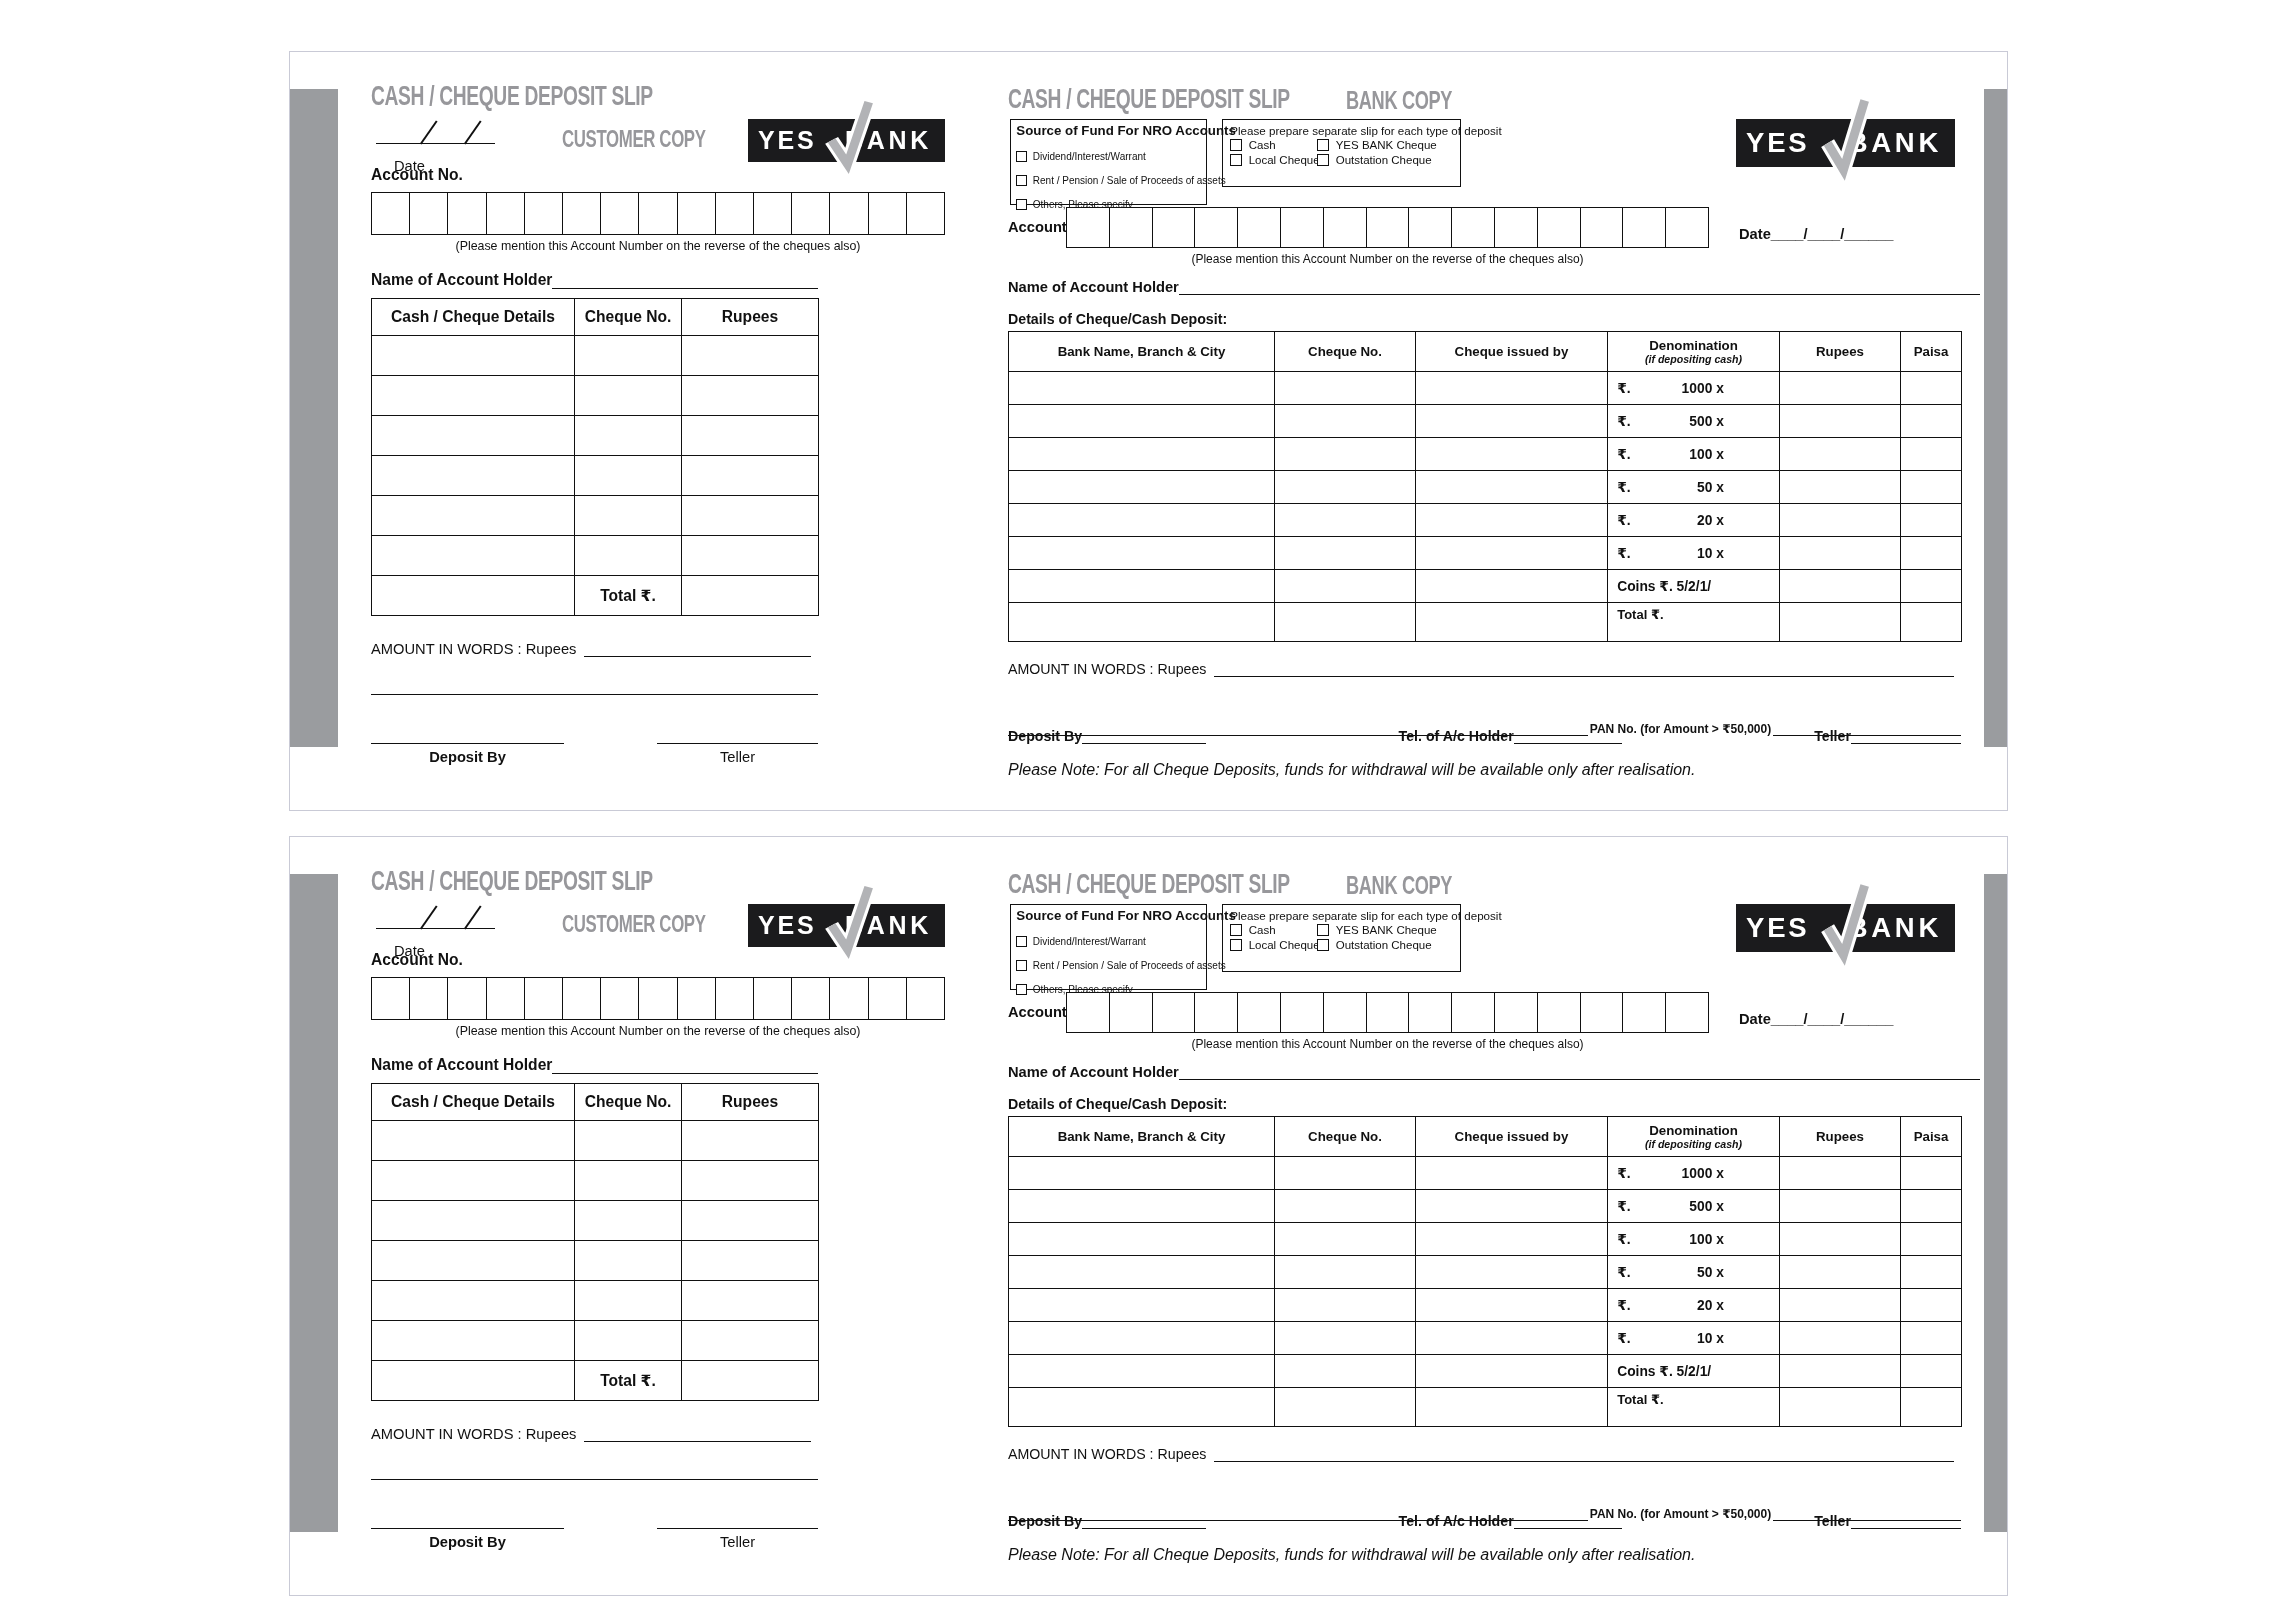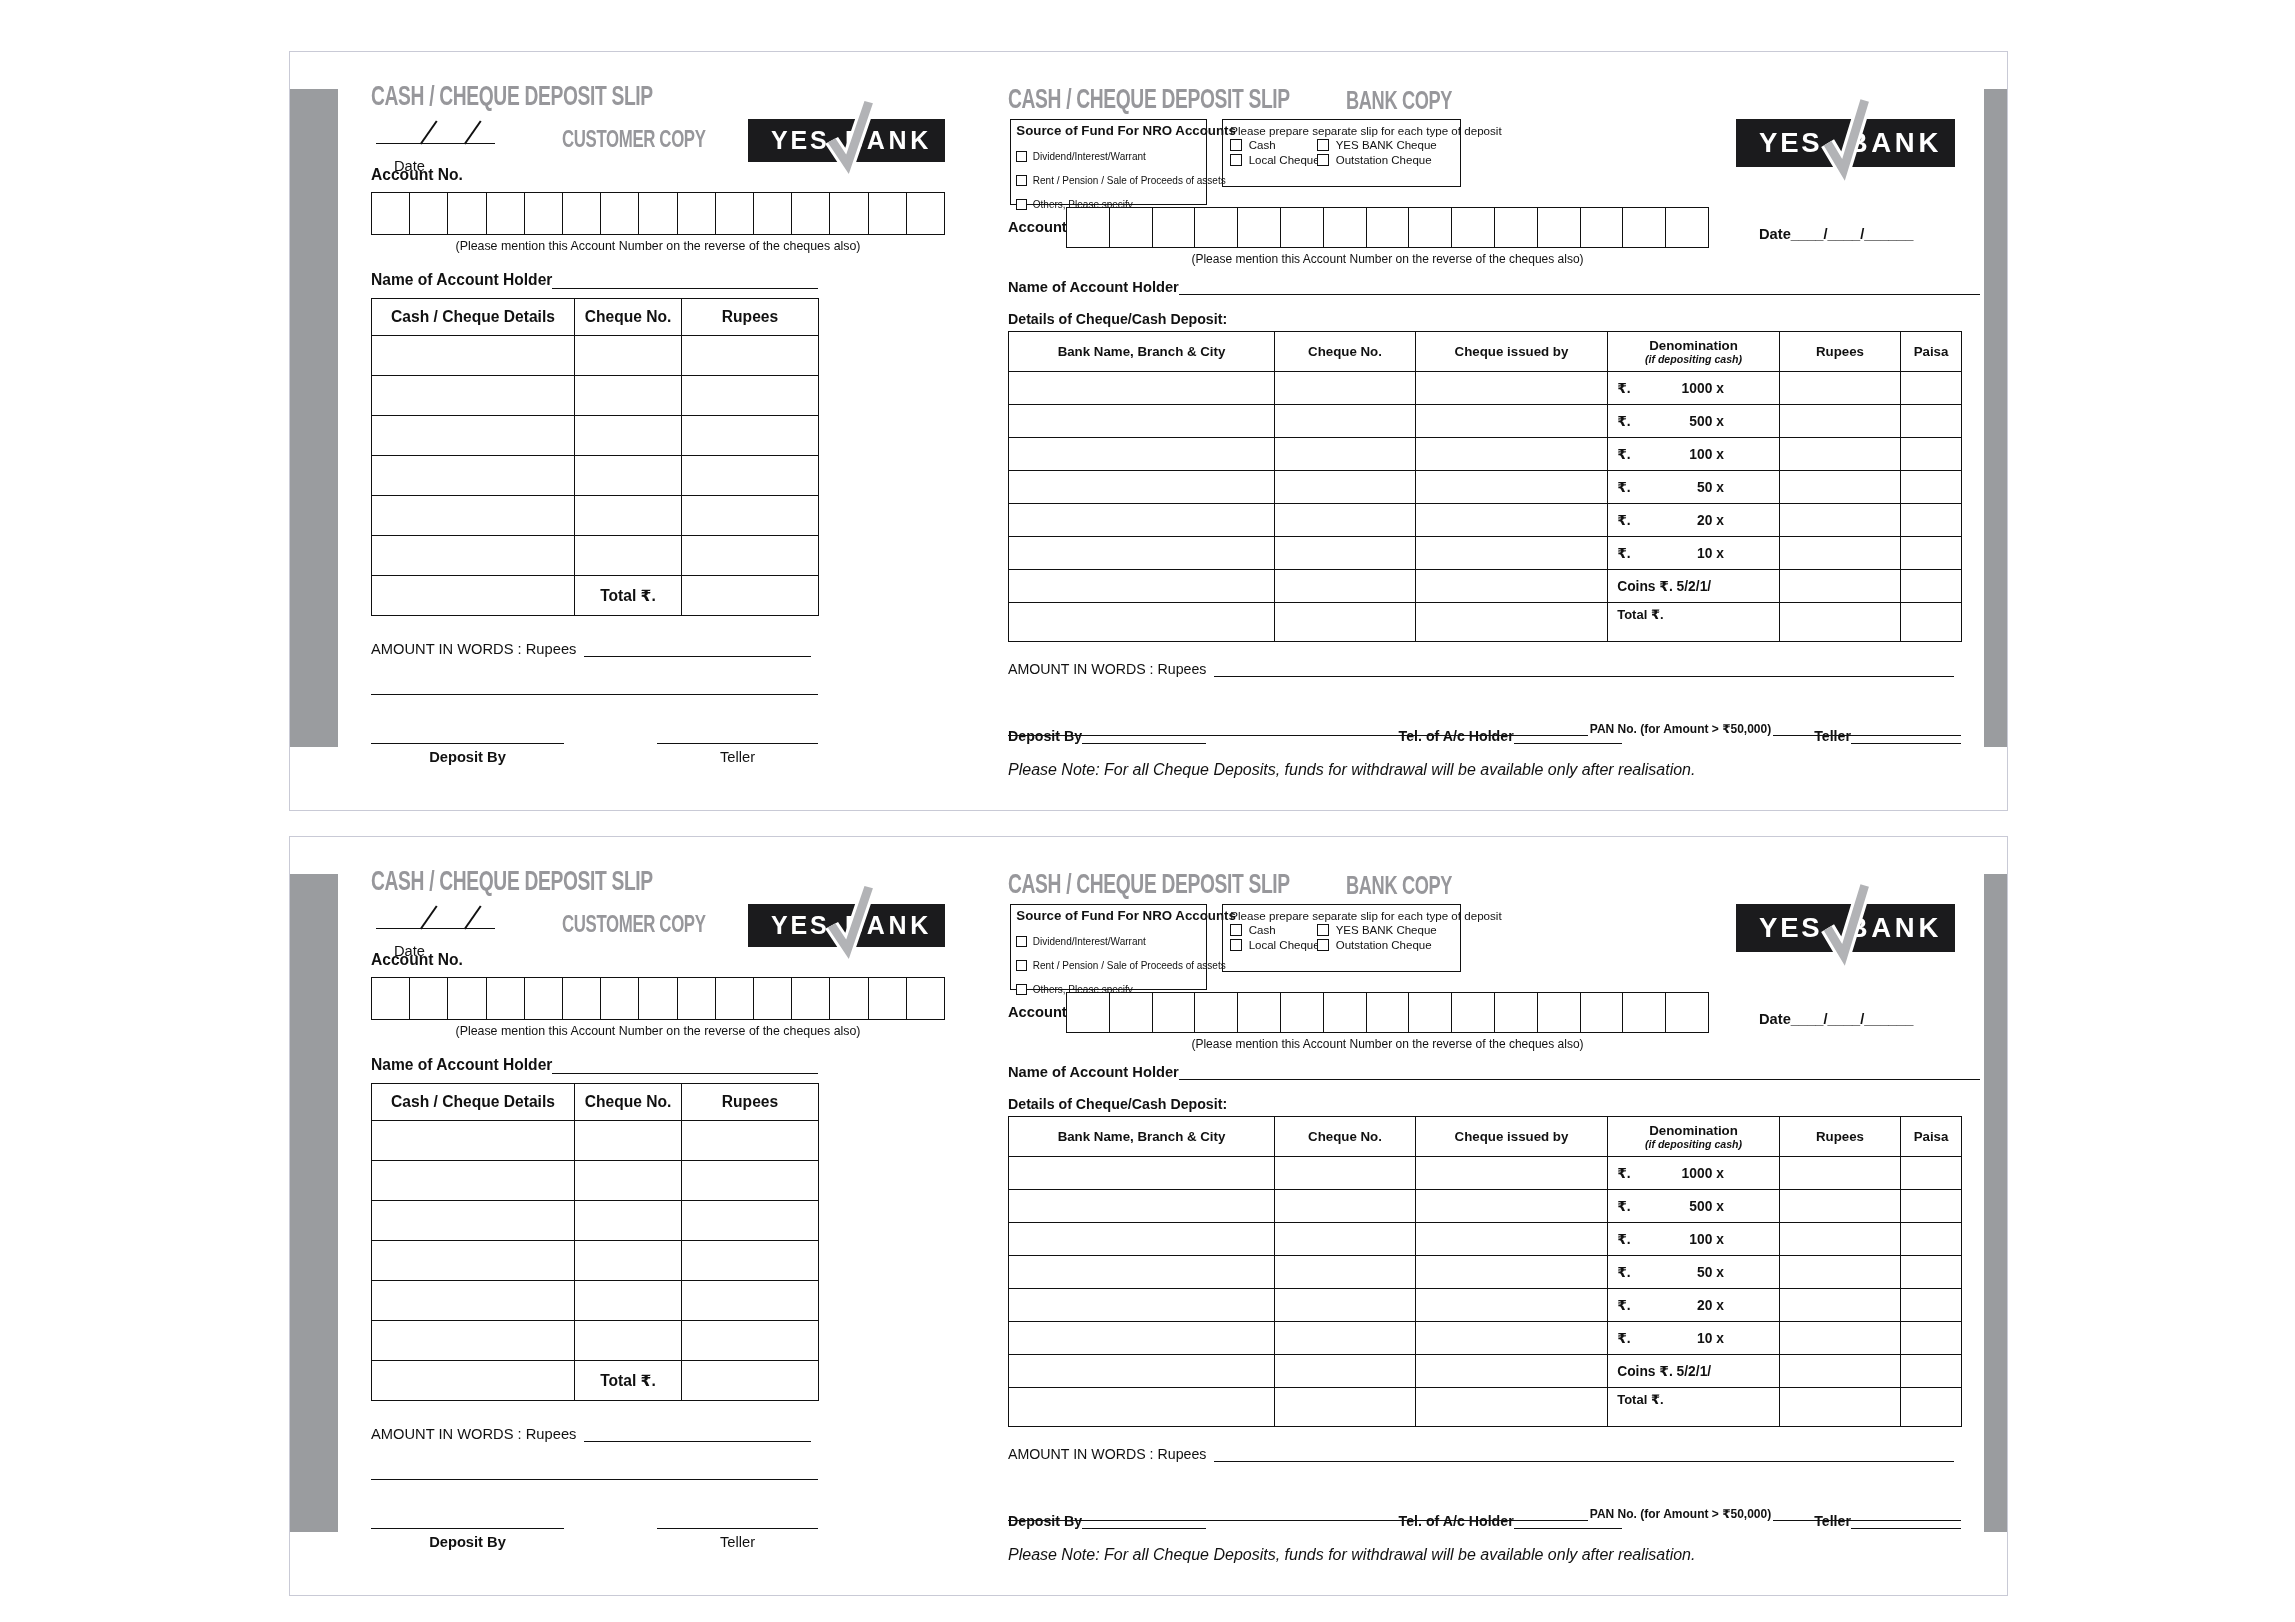--- a/index.html
+++ b/index.html
@@ -18,21 +18,21 @@
   .bar-r { right:0; width:23px; }
 
   .cond {
     display:inline-block; font-weight:bold; color:#97979b; white-space:nowrap;
     transform:scaleX(0.70); transform-origin:0 50%; letter-spacing:-0.5px;
   }
 
   
   .logo { position:absolute; background:#1b1b1d; display:flex; align-items:center;
           justify-content:space-between; color:#fff; font-weight:bold; }
-  .logo .lg-yes  { padding-left:23px; letter-spacing:2.8px; }
+  .logo .lg-yes  { padding-left:10px; letter-spacing:2.8px; }
   .logo .lg-bank { padding-right:13px; letter-spacing:3.7px; }
   .tick { position:absolute; left:37%; top:-46%; height:185%; width:53px; overflow:visible; }
 
   
   .cells { display:flex; border:1.8px solid #111; background:#fff; }
   .cells i { flex:1; border-right:1.8px solid #111; }
   .cells i:last-child { border-right:none; }
   .uline { border-bottom:1.8px solid #111; }
   .flexrow { display:flex; align-items:flex-end; }
   .grow { flex:1 1 auto; }
@@ -81,21 +81,21 @@
   .b-nro .spec-line { display:inline-block; width:57px; border-bottom:1.8px solid #111; height:9.2px; margin-left:3.7px; }
   .b-type { position:absolute; left:214px; top:67px; width:239px; height:68px;
             border:1.8px solid #111; padding:3.7px 7.3px; }
   .b-type .bx-title { font-size:11.6px; white-space:nowrap; }
   .b-type .grid { display:grid; grid-template-columns:87px 1fr; row-gap:2.8px; margin-top:2.8px; }
   .b-type .opt { display:flex; align-items:center; font-size:11.5px; white-space:nowrap; }
   .b-type .opt .cb { width:12px; height:12px; }
   .b-logo { left:728px; top:67px; width:219px; height:48px; font-size:27.5px; }
   .b-acctlabel { position:absolute; left:0; top:167px; font-size:14.7px; font-weight:bold; }
   .b-boxes { position:absolute; left:58px; top:155px; width:643px; height:41px; }
-  .b-date { position:absolute; left:731px; top:174px; font-size:14.7px; font-weight:bold; white-space:nowrap;margin-left:20px; }
+  .b-date { position:absolute; left:731px; top:174px; font-size:14.7px; font-weight:bold; white-space:nowrap; }
   .b-caption { position:absolute; left:58px; top:200px; width:643px; text-align:center; font-size:12px; }
   .b-name { position:absolute; left:0; top:226px; width:972px; display:flex; align-items:flex-end; }
   .b-name b { font-size:14.7px; white-space:nowrap; }
   .b-details { position:absolute; left:0; top:259px; font-size:14.2px; font-weight:bold; }
   .b-table { position:absolute; left:0; top:279px; width:953px; }
   .b-table th { font-size:13.3px; font-weight:bold; height:40px; }
   .b-table th .sub { display:block; font-size:10.6px; font-style:italic; font-weight:bold; }
   .b-table td { height:33px; }
   .b-table td.den { font-size:13.8px; font-weight:bold; padding:0 9.2px; }
   .b-table td.den .denflex { display:flex; align-items:center; }

